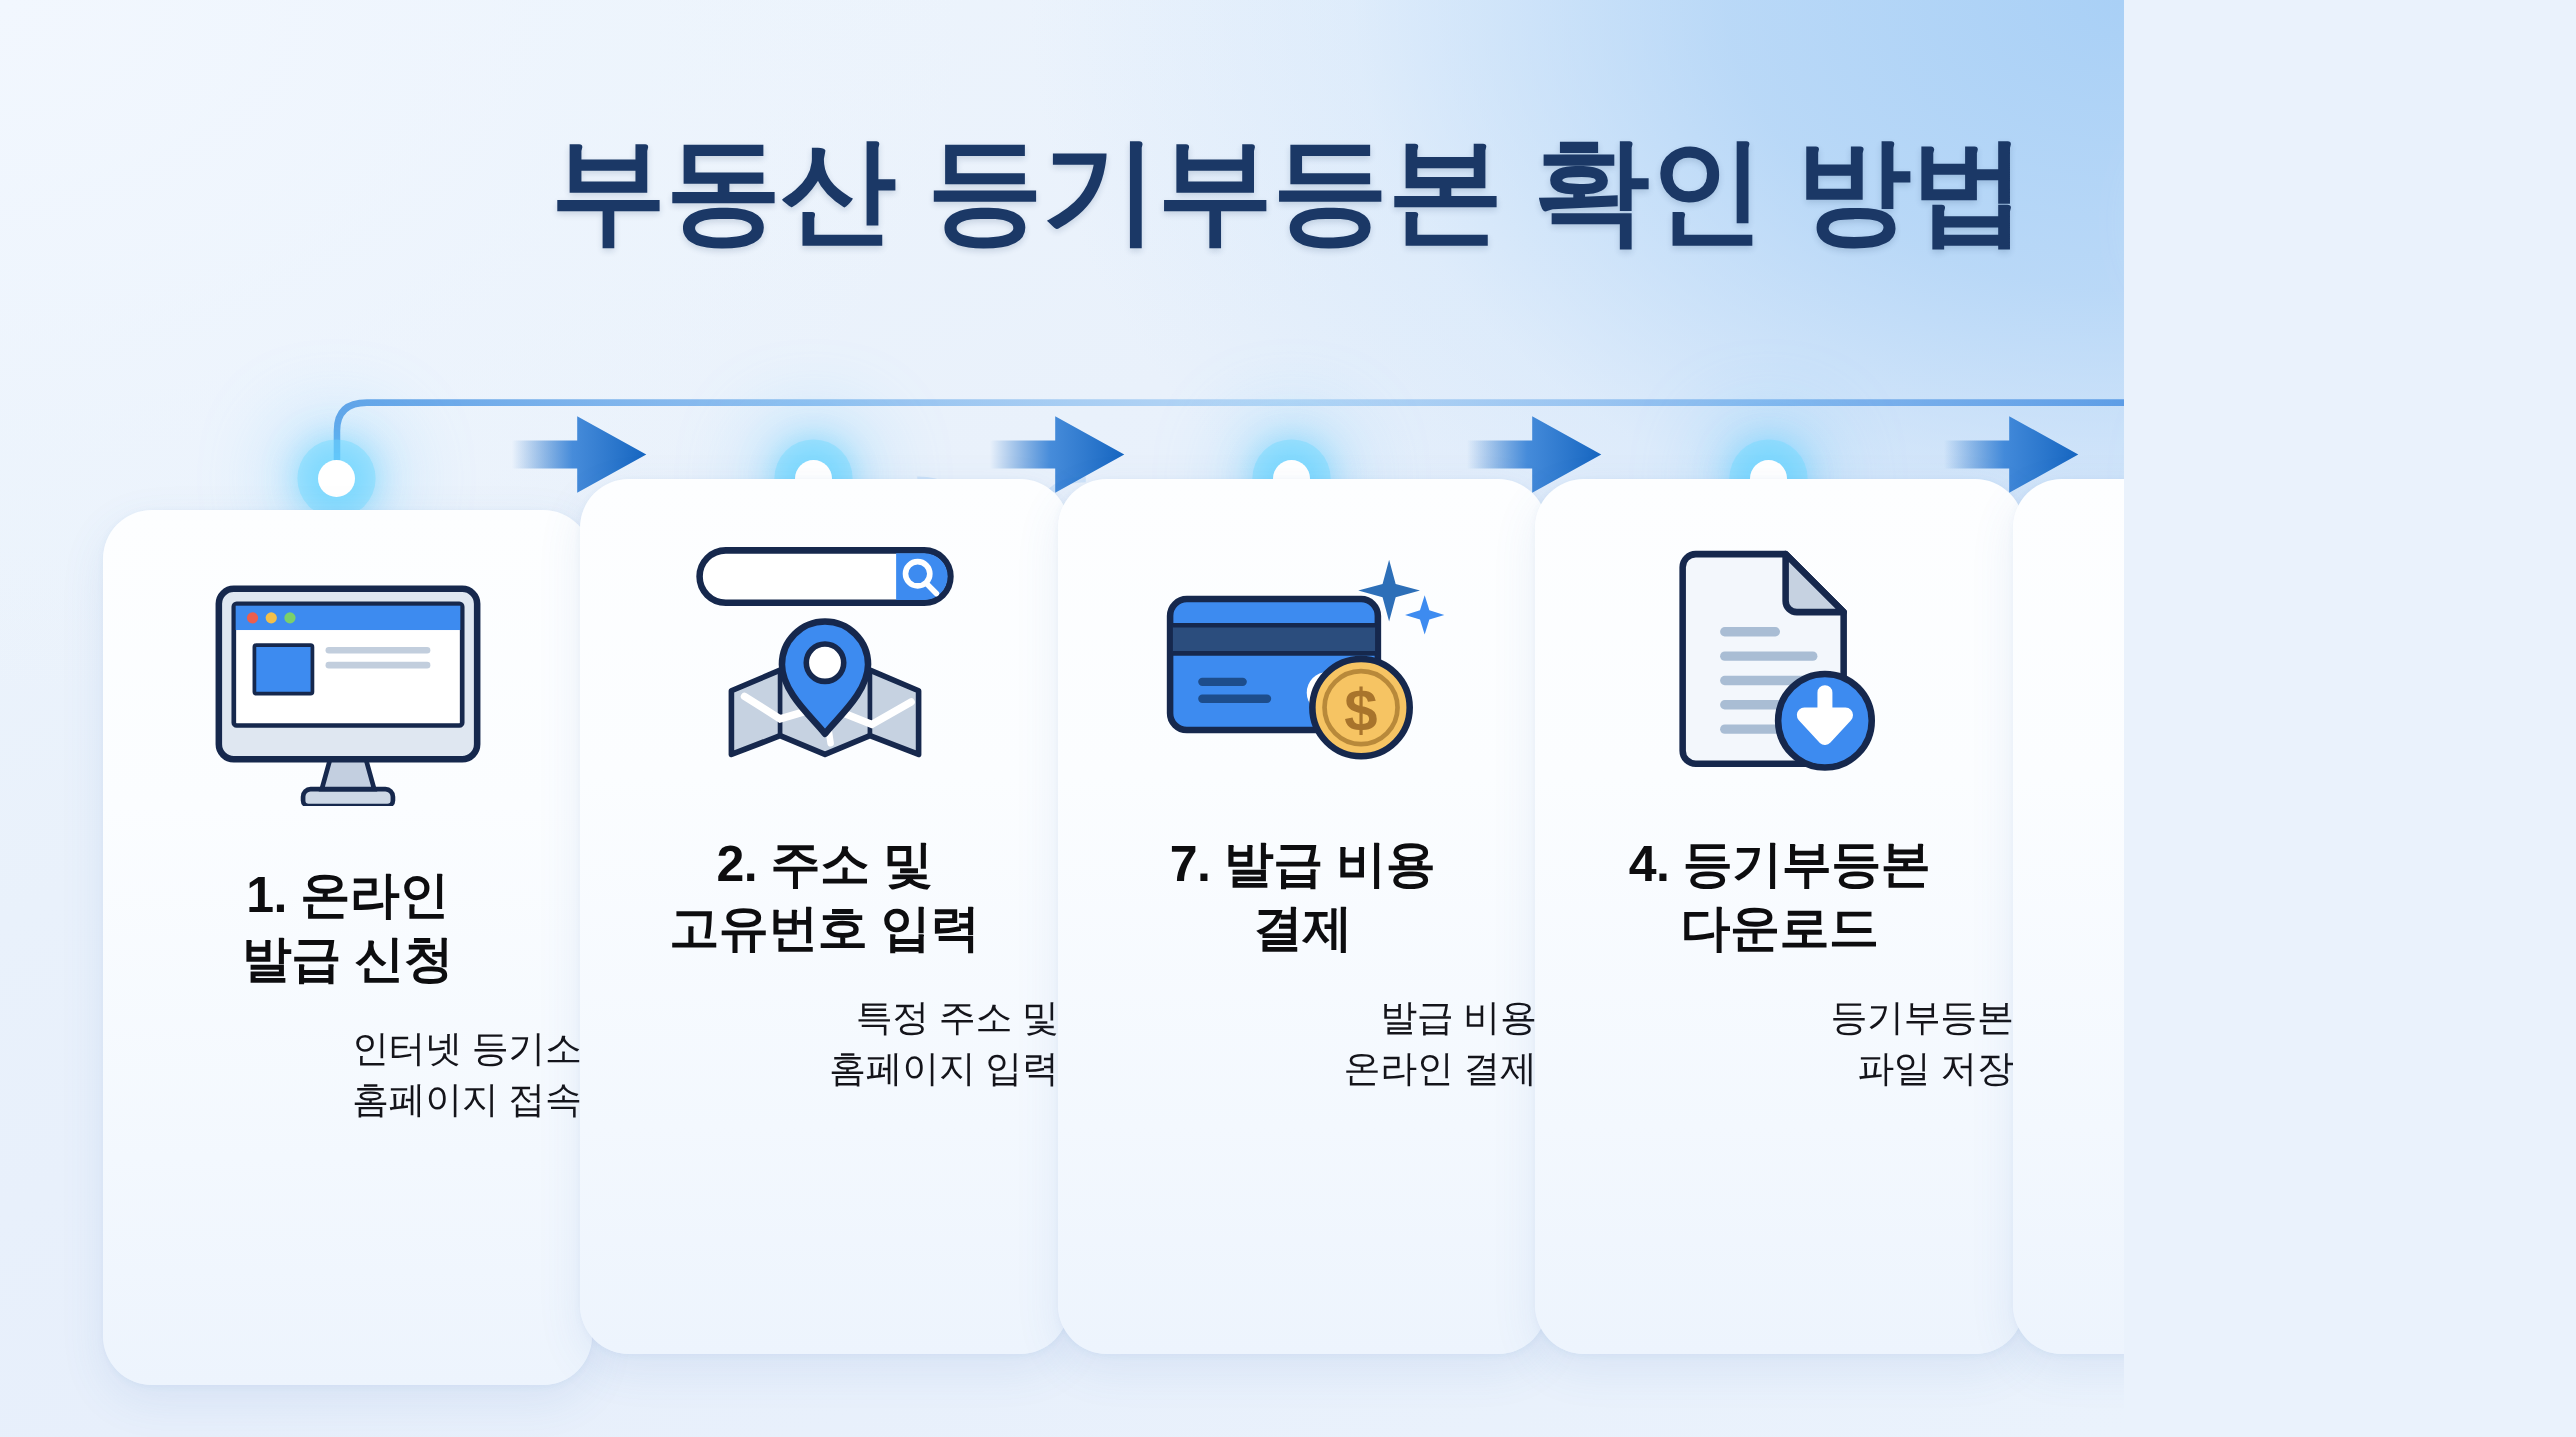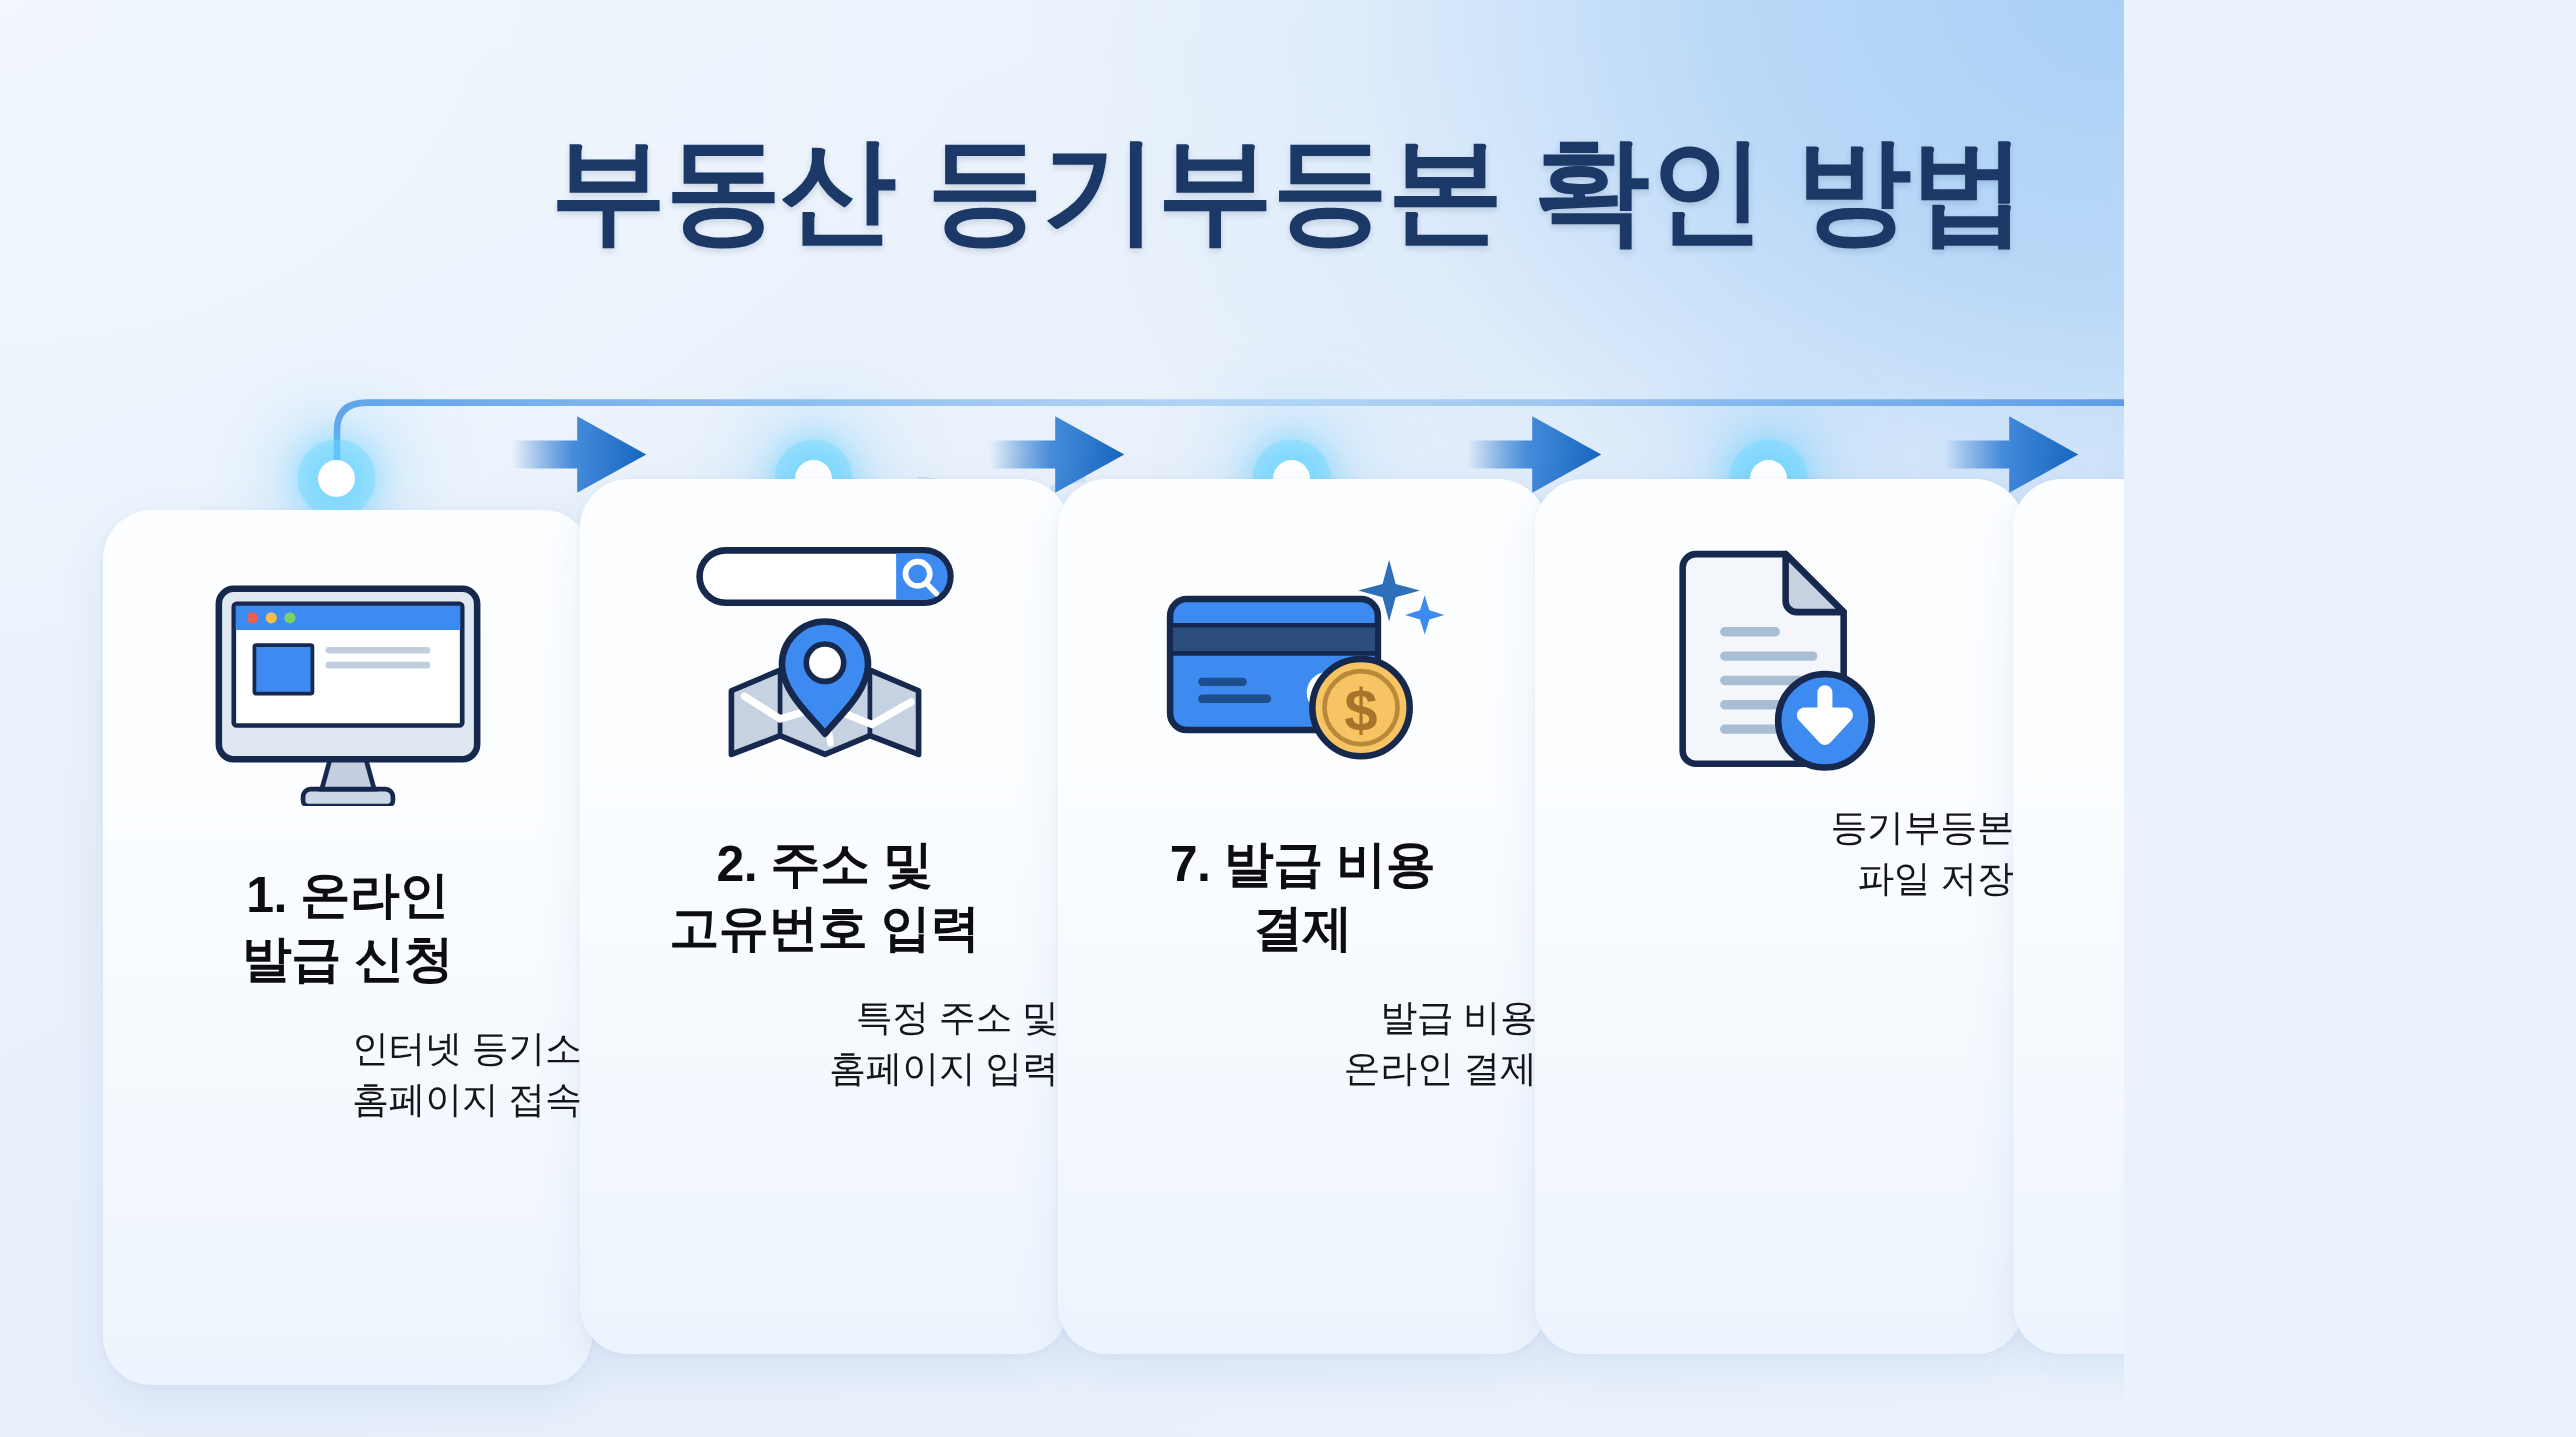--- a/index.html
+++ b/index.html
@@ -316,20 +316,22 @@
             <rect x="96" y="92" width="64" height="10" rx="5" fill="#a9bdd4"></rect>
             <rect x="96" y="118" width="104" height="10" rx="5" fill="#a9bdd4"></rect>
             <rect x="96" y="144" width="104" height="10" rx="5" fill="#a9bdd4"></rect>
             <rect x="96" y="170" width="104" height="10" rx="5" fill="#a9bdd4"></rect>
             <rect x="96" y="196" width="72" height="10" rx="5" fill="#a9bdd4"></rect>
 
             <circle cx="208" cy="192" r="50" fill="#3d8bf0" stroke="#16284d" stroke-width="7"></circle>
             <path d="M 208 162 v 38 M 208 210 l -22 -24 h 44 z" fill="#ffffff" stroke="#ffffff" stroke-width="16" stroke-linejoin="round" stroke-linecap="round"></path>
           </svg>
         </div>
+        <div class="card-title">4. 등기부등본
+다운로드</div>
         <div class="card-desc">등기부등본
 파일 저장</div>
       </div>
     </div>
 
     <div class="card" style="left:2013px;">
       <div class="card-inner">
         <div class="icon-box">
           <svg viewBox="0 0 320 250" width="300" height="234">
 

